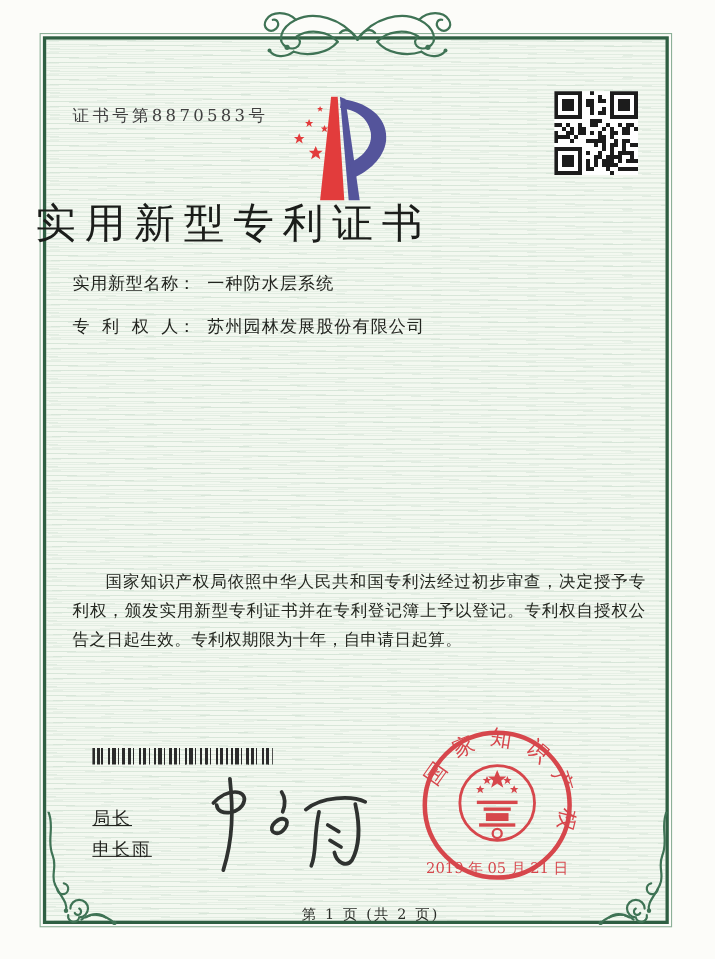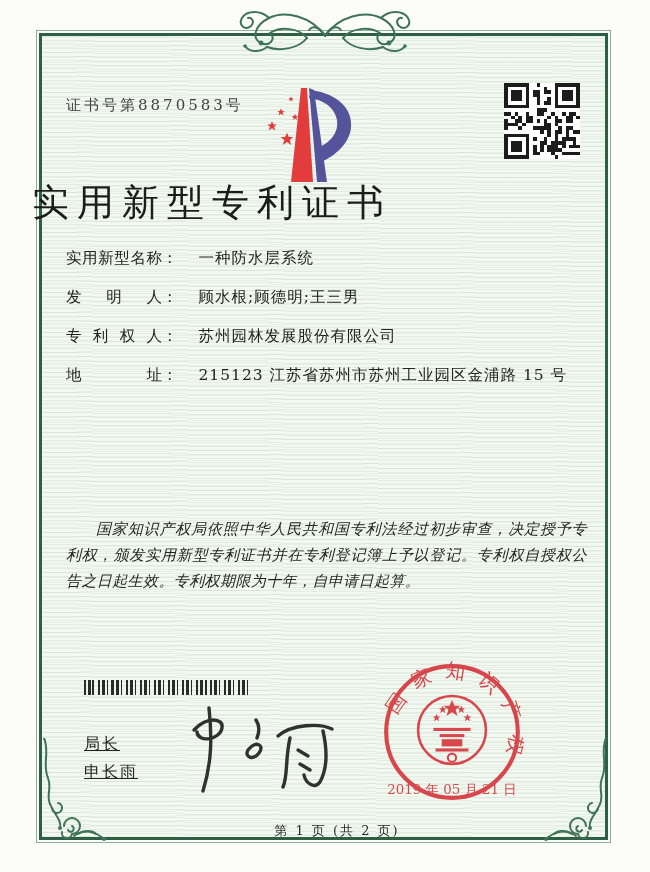--- a/index.html
+++ b/index.html
@@ -34,26 +34,26 @@
   .qr{position:absolute;left:504px;top:83px;width:76px;height:76px;background:#fff;}
   .title{
     position:absolute;left:0;top:178px;width:650px;text-align:left;
     font-size:37px;font-weight:400;letter-spacing:8px;color:#1b1d1a;padding-left:32px;
   }
   
   .fields{position:absolute;left:66px;top:246px;width:522px;font-size:15.5px;}
   .frow{margin-bottom:15px;line-height:24px;white-space:nowrap;}
   .flabel{display:inline-block;width:96px;text-align:justify;text-align-last:justify;vertical-align:top;}
   .fcolon{display:inline-block;vertical-align:top;}
-  .fvalue{display:inline-block;margin-left:16px;letter-spacing:1px;vertical-align:top;}
+  .fvalue{display:inline-block;margin-left:6px;letter-spacing:1px;vertical-align:top;}
   .fpair2{margin-left:22px;}
   
   .body-text{position:absolute;left:66px;top:516px;width:521px;font-size:15px;line-height:26px;
     text-align:justify;color:#23261f;}
-  .body-text p{margin:0;text-indent:2em;letter-spacing:.4px;font-style:italic;}
+  .body-text p{margin:0;text-indent:2em;letter-spacing:.4px;}
   
   .barcode{
     position:absolute;left:84px;top:680px;width:164px;height:15px;
     background-image:
       repeating-linear-gradient(90deg,#2b2b2b 0 2px,transparent 2px 4px,#2b2b2b 4px 7px,transparent 7px 9px,#2b2b2b 9px 10px,transparent 10px 14px),
       repeating-linear-gradient(90deg,transparent 0 8px,#2b2b2b 8px 9px,transparent 9px 19px);
   }
   
   .director{position:absolute;left:84px;top:730px;font-size:16px;line-height:28px;letter-spacing:2px;text-decoration:underline;}
   .sig{position:absolute;left:172px;top:698px;width:175px;height:100px;}
@@ -238,30 +238,22 @@
   </svg>
 
 <div class="title">实用新型专利证书</div>
 
 <div class="fields">
   <div class="frow">
     <span class="flabel">实用新型名称</span><span class="fcolon">：</span>
     <span class="fvalue">一种防水层系统</span>
   </div>
   <div class="frow">
-    <span class="flabel">发明人</span><span class="fcolon">：</span>
-    <span class="fvalue">顾水根;顾德明;王三男</span>
-  </div>
-  <div class="frow">
     <span class="flabel">专利权人</span><span class="fcolon">：</span>
     <span class="fvalue">苏州园林发展股份有限公司</span>
-  </div>
-  <div class="frow">
-    <span class="flabel">地址</span><span class="fcolon">：</span>
-    <span class="fvalue">215123 江苏省苏州市苏州工业园区金浦路 15 号</span>
   </div>
 </div>
 
 <div class="body-text">
   <p>国家知识产权局依照中华人民共和国专利法经过初步审查，决定授予专利权，颁发实用新型专利证书并在专利登记簿上予以登记。专利权自授权公告之日起生效。专利权期限为十年，自申请日起算。</p>
 </div>
 
 <div class="barcode"></div>
 
 <div class="director">

